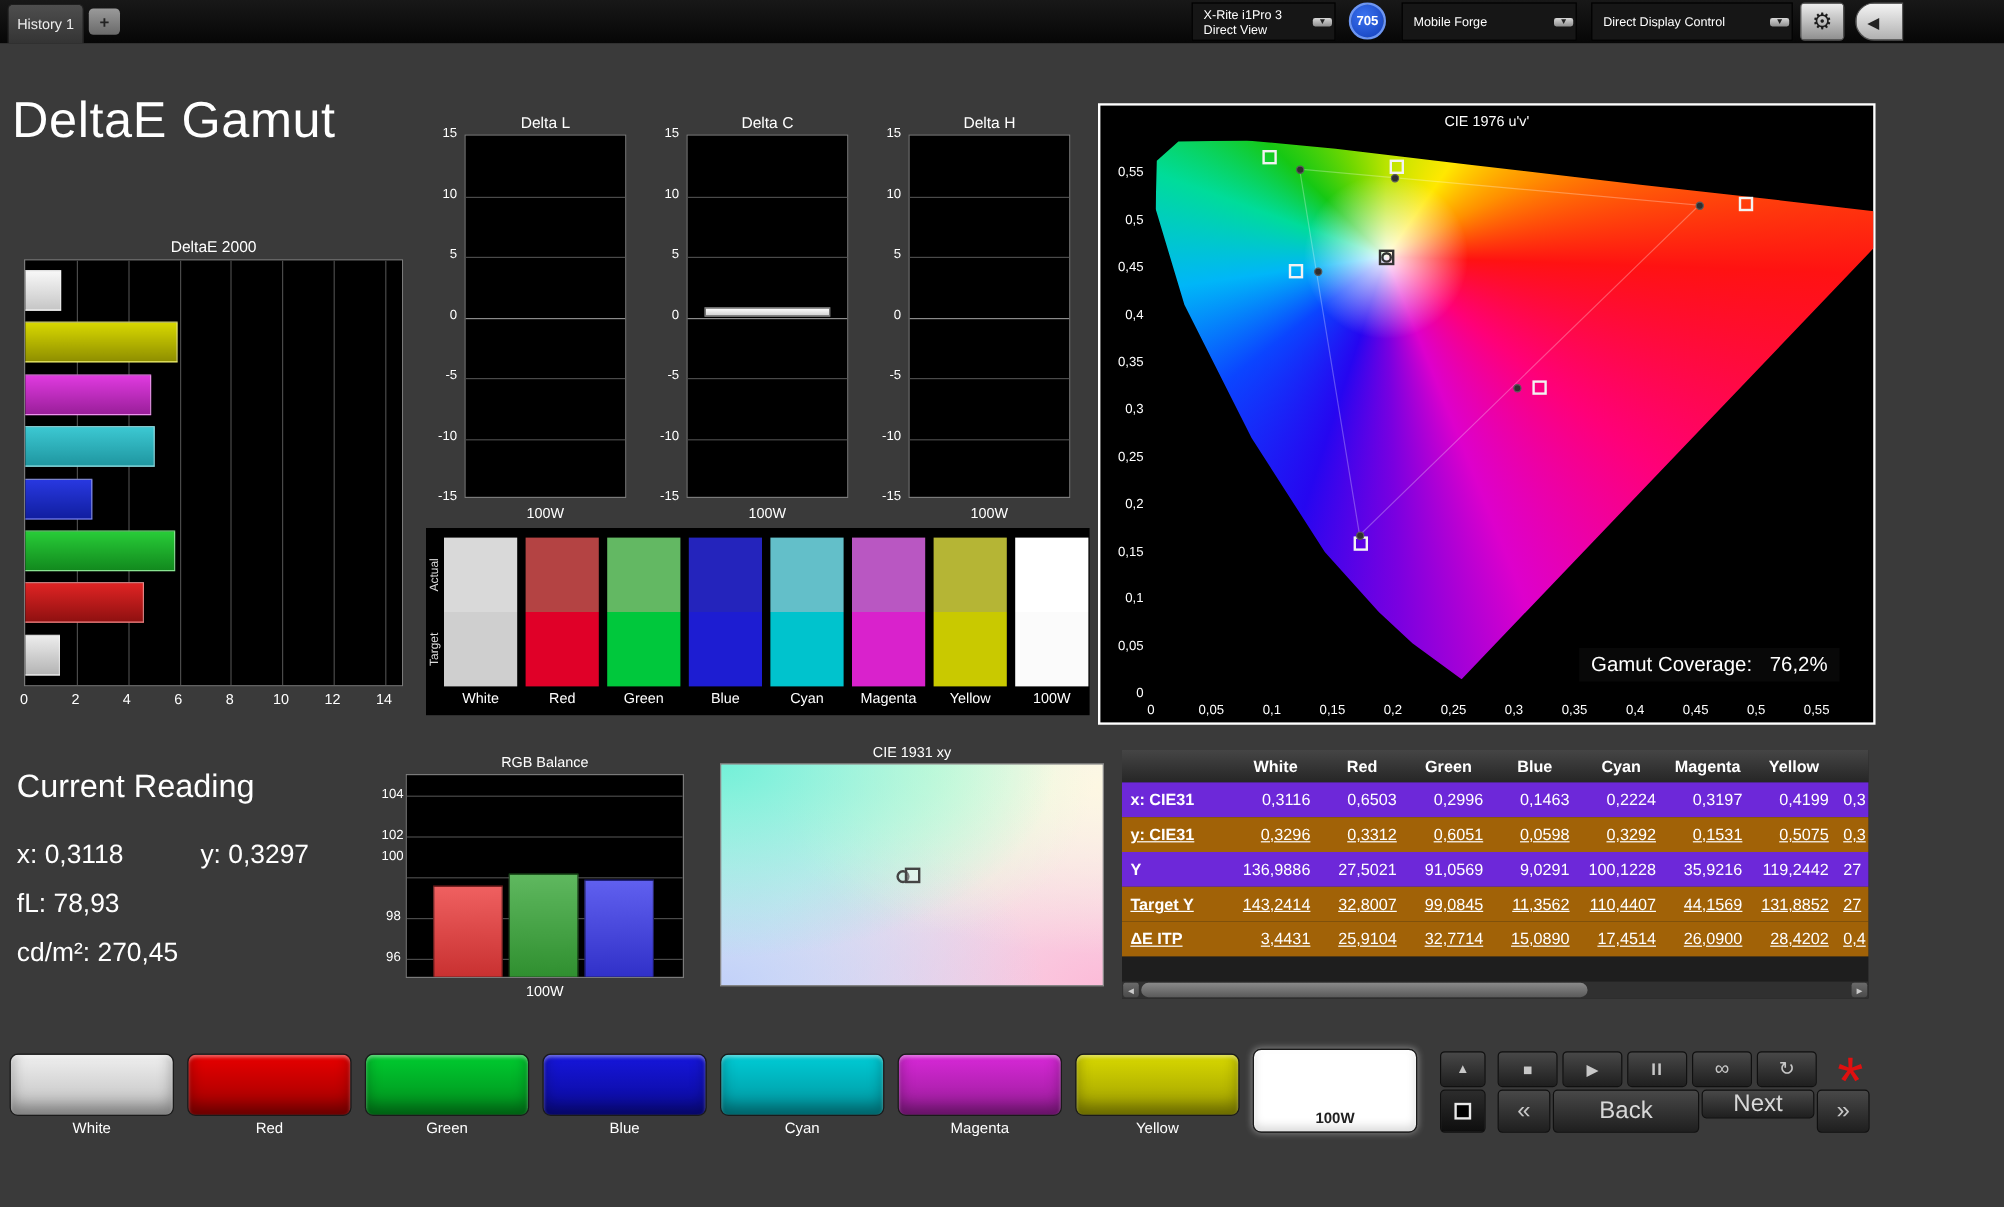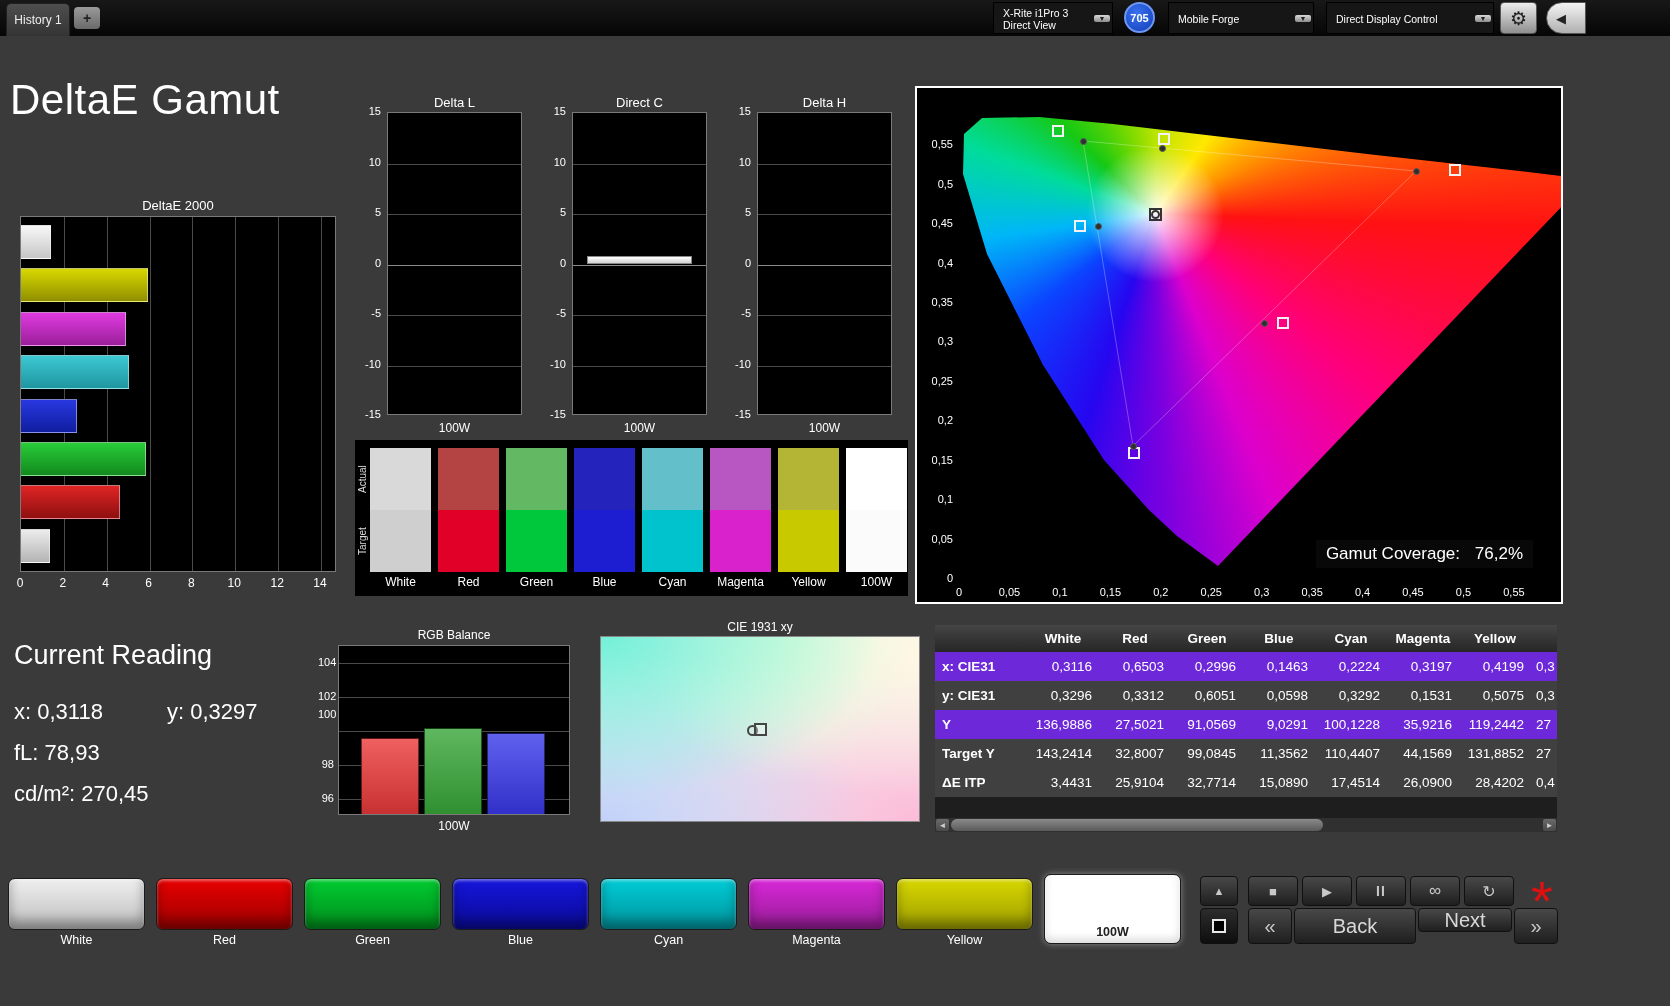--- a/index.html
+++ b/index.html
@@ -108,21 +108,21 @@
       radial-gradient(at 100% 100%, rgba(252,185,215,.95), rgba(252,185,215,0) 65%),
       linear-gradient(135deg, #dff6ee, #f7eef3);
   }
   #cie1931-marker-sq { position:absolute; width:13px; height:13px; border:2px solid #444; background:rgba(255,255,255,.3); }
   #cie1931-marker-c { position:absolute; width:11px; height:11px; border-radius:50%; border:2px solid #444; }
   
   #dtable { position:absolute; left:935px; top:625px; width:622px; height:207px; background:#1e1e1e; overflow:hidden; }
   .trow { display:flex; min-width:668px; height:29px; align-items:center; font-size:13.5px; }
   .trow.head { height:27px; background:linear-gradient(#454545,#262626); font-weight:bold; }
   .trow.odd { background:#6d28d9; }
-  .trow.even { background:#404040; }
+  .trow.even { background:#a16207;text-decoration:underline; }
   .tc0 { width:92px; padding-left:7px; font-weight:bold; flex:none; }
   .tc { width:72px; text-align:right; padding-right:7px; flex:none; }
   .trow.head .tc { text-align:center; padding-right:0; }
   .tc.clip { text-align:left; padding-left:5px; }
   #tbl-hscroll { position:absolute; left:0; bottom:0; width:622px; height:14px; background:#303030; }
   .scr-arrow { position:absolute; top:1px; width:13px; height:12px; background:linear-gradient(#6a6a6a,#4a4a4a);
     font-size:8px; color:#ccc; display:flex; align-items:center; justify-content:center; border-radius:2px;}
   #tbl-thumb { position:absolute; left:16px; top:1px; width:372px; height:12px; border-radius:6px;
     background:linear-gradient(#8a8a8a,#5a5a5a); }
   
@@ -228,21 +228,21 @@
       <div class="ytick" style="left: 0px; width: 30px; top: 10px;">15</div>
       <div class="ytick" style="left: 0px; width: 30px; top: 60.5px;">10</div>
       <div class="ytick" style="left: 0px; width: 30px; top: 111px;">5</div>
       <div class="ytick" style="left: 0px; width: 30px; top: 161.5px;">0</div>
       <div class="ytick" style="left: 0px; width: 30px; top: 212px;">-5</div>
       <div class="ytick" style="left: 0px; width: 30px; top: 262.5px;">-10</div>
       <div class="ytick" style="left: 0px; width: 30px; top: 313px;">-15</div>
       <div class="xlabel">100W</div>
     </div>
     <div class="dchart" style="left: 536px;">
-      <div class="ctitle">Direct C</div>
+      <div class="ctitle">Delta C</div>
       <div class="dplot">
         <div class="hgrid" style="top: 50.5px;"></div>
         <div class="hgrid" style="top: 101px;"></div>
         <div class="hgrid zero" style="top: 151.5px;"></div>
         <div class="hgrid" style="top: 202px;"></div>
         <div class="hgrid" style="top: 252.5px;"></div>
         <div class="dcbar" style="left: 14px; width: 105px; top: 143.42px; height: 8.08px;"></div>
       </div>
       <div class="ytick" style="left: 0px; width: 30px; top: 10px;">15</div>
       <div class="ytick" style="left: 0px; width: 30px; top: 60.5px;">10</div>
@@ -314,20 +314,21 @@
       </div>
       <div class="swcol" style="left: 491px;">
         <div class="sw" style="background: rgb(255, 255, 255);"></div>
         <div class="sw" style="background: rgb(251, 251, 251);"></div>
         <div class="swlabel">100W</div>
       </div>
     </div>
 </div>
 
 <div id="cie1976">
+  <div class="ctitle" style="top:6px; font-size:12px;">CIE 1976 u'v'</div>
   <div id="cie-plotarea">
     <div id="horseshoe"></div>
     <svg width="656" height="489" style="position:absolute;left:0;top:0;">
       <polygon points="124,51 457,81 174,356" fill="none" stroke="rgba(255,255,255,0.28)" stroke-width="1"></polygon>
     </svg>
     <div id="cie-markers">
         <div class="sq" style="left: 93px; top: 35px;"></div>
         <div class="sq" style="left: 199px; top: 43px;"></div>
         <div class="sq" style="left: 490px; top: 74px;"></div>
         <div class="sq" style="left: 115px; top: 130px;"></div>

